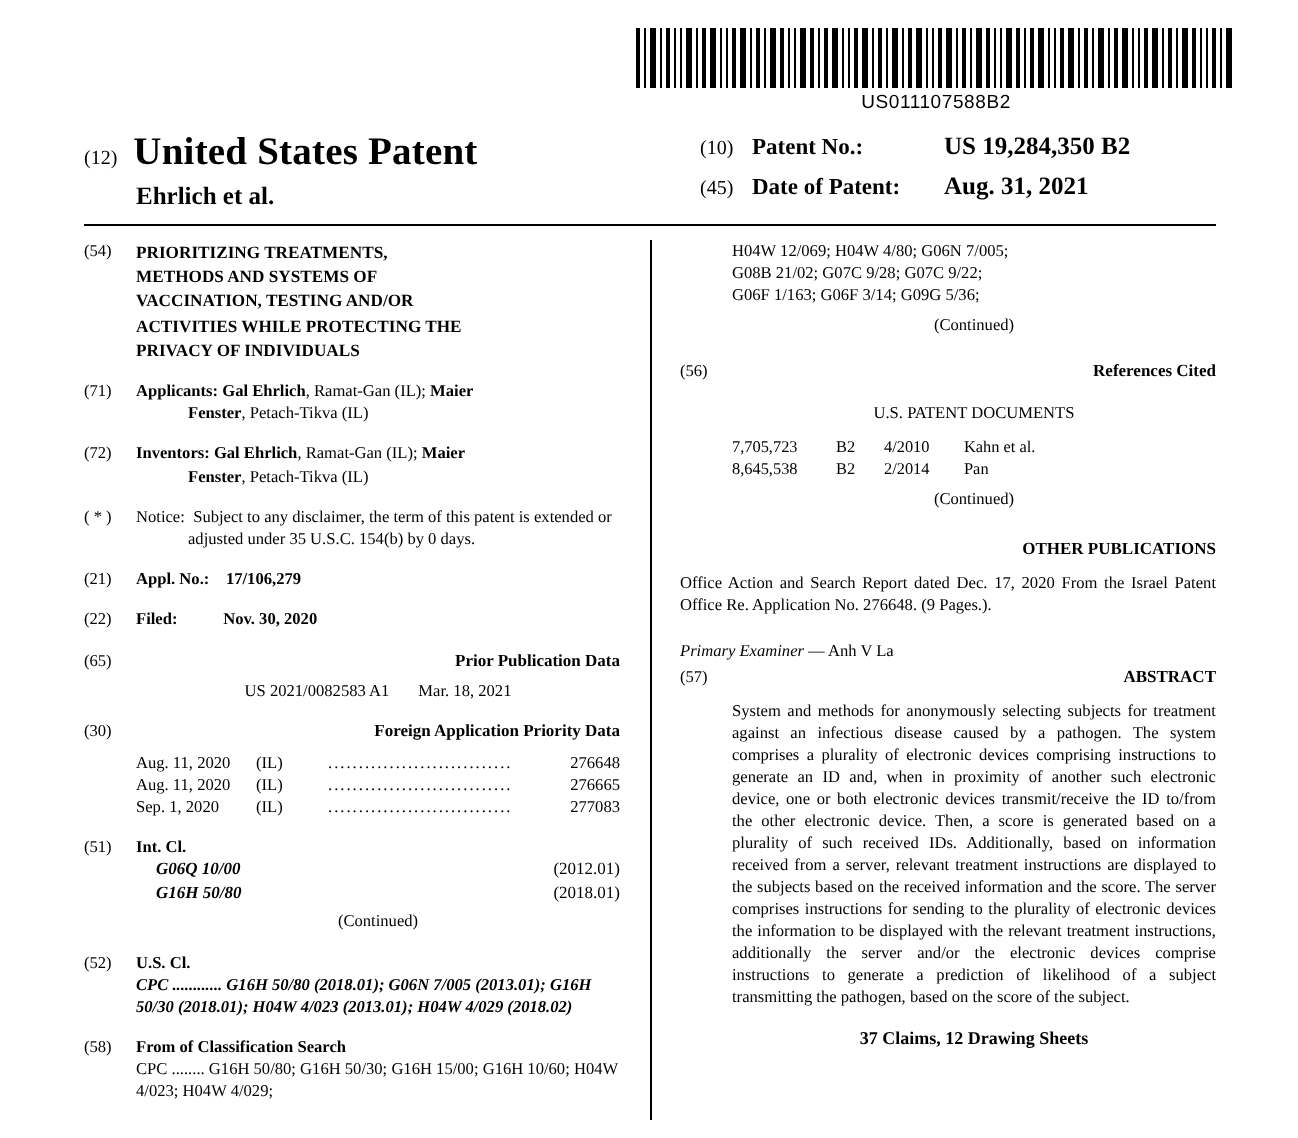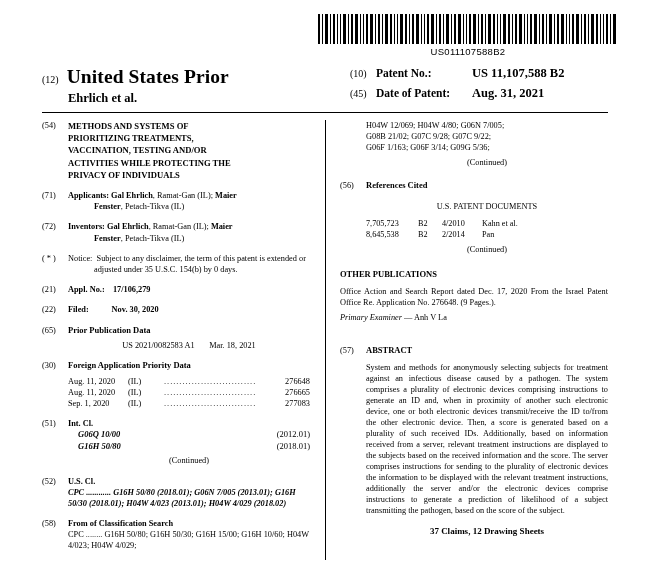--- a/index.html
+++ b/index.html
@@ -147,21 +147,21 @@
   .ital { font-style: italic; }
 
   .title-lines {
     font-weight: bold;
     font-size: 8.6px;
     line-height: 1.42;
   }
 
   .center { text-align: center; }
   .hdg {
-    text-align: left;
+    text-align: right;
     font-weight: bold;
     font-size: 8.5px;
     margin-bottom: 4px;
   }
   .sub-hdg {
     text-align: center;
     font-size: 8.3px;
     margin-bottom: 3px;
   }
 
@@ -315,50 +315,50 @@
         <rect x="295" y="0" width="3" height="30"></rect>
       </g>
     </svg>
     <div class="barcode-number">US011107588B2</div>
   </div>
 
   <div class="head">
     <div class="head-left">
       <div class="line1">
         <span class="num12">(12)</span>
-        <span class="us-patent">United States Prior</span>
+        <span class="us-patent">United States Patent</span>
       </div>
       <div class="applicant-name">Ehrlich et al.</div>
     </div>
     <div class="head-right">
       <div class="row">
         <span class="lbl-num">(10)</span>
         <span class="lbl-txt">Patent No.:</span>
-        <span class="val">US 11,107,588 B2</span>
+        <span class="val">US 19,284,350 B2</span>
       </div>
       <div class="row">
         <span class="lbl-num">(45)</span>
         <span class="lbl-txt">Date of Patent:</span>
         <span class="val">Aug. 31, 2021</span>
       </div>
     </div>
   </div>
 
   <div class="rule" id="rule-top"></div>
 
   <div class="cols">
     <div class="vrule"></div>
 
     <div class="col col-left">
 
       <div class="field">
         <div class="fnum">(54)</div>
         <div class="fbody title-lines">
+          <div>PRIORITIZING TREATMENTS,</div>
           <div>METHODS AND SYSTEMS OF</div>
-          <div>PRIORITIZING TREATMENTS,</div>
           <div>VACCINATION, TESTING AND/OR</div>
           <div>ACTIVITIES WHILE PROTECTING THE</div>
           <div>PRIVACY OF INDIVIDUALS</div>
         </div>
       </div>
 
       <div class="field">
         <div class="fnum">(71)</div>
         <div class="fbody indent-hang"><span class="bold">Applicants:</span> <span class="bold">Gal Ehrlich</span><span>, Ramat-Gan (IL); </span><span class="bold">Maier</span><br><span class="bold">Fenster</span><span>, Petach-Tikva (IL)</span></div>
       </div>
@@ -478,25 +478,25 @@
           </div>
           <div class="center cont">(Continued)</div>
         </div>
       </div>
 
       <div style="margin-top:14px;">
         <div class="hdg">OTHER PUBLICATIONS</div>
         <div class="abstract-body" style="margin-top:6px;">Office Action and Search Report dated Dec. 17, 2020 From the Israel Patent Office Re. Application No. 276648. (9 Pages.).</div>
       </div>
 
-      <div style="margin-top:4px;">
+      <div style="margin-top:12px;">
         <span class="ital">Primary Examiner</span><span> — </span><span>Anh V La</span>
       </div>
 
-      <div class="field" style="margin-top:22px;">
+      <div class="field" style="margin-top:2px;">
         <div class="fnum">(57)</div>
         <div class="fbody">
           <div class="hdg">ABSTRACT</div>
           <div class="abstract-body" style="margin-top:5px;">System and methods for anonymously selecting subjects for treatment against an infectious disease caused by a pathogen. The system comprises a plurality of electronic devices comprising instructions to generate an ID and, when in proximity of another such electronic device, one or both electronic devices transmit/receive the ID to/from the other electronic device. Then, a score is generated based on a plurality of such received IDs. Additionally, based on information received from a server, relevant treatment instructions are displayed to the subjects based on the received information and the score. The server comprises instructions for sending to the plurality of electronic devices the information to be displayed with the relevant treatment instructions, additionally the server and/or the electronic devices comprise instructions to generate a prediction of likelihood of a subject transmitting the pathogen, based on the score of the subject.</div>
           <div class="claims-line">37 Claims, 12 Drawing Sheets</div>
         </div>
       </div>
 
     </div>
   </div>

